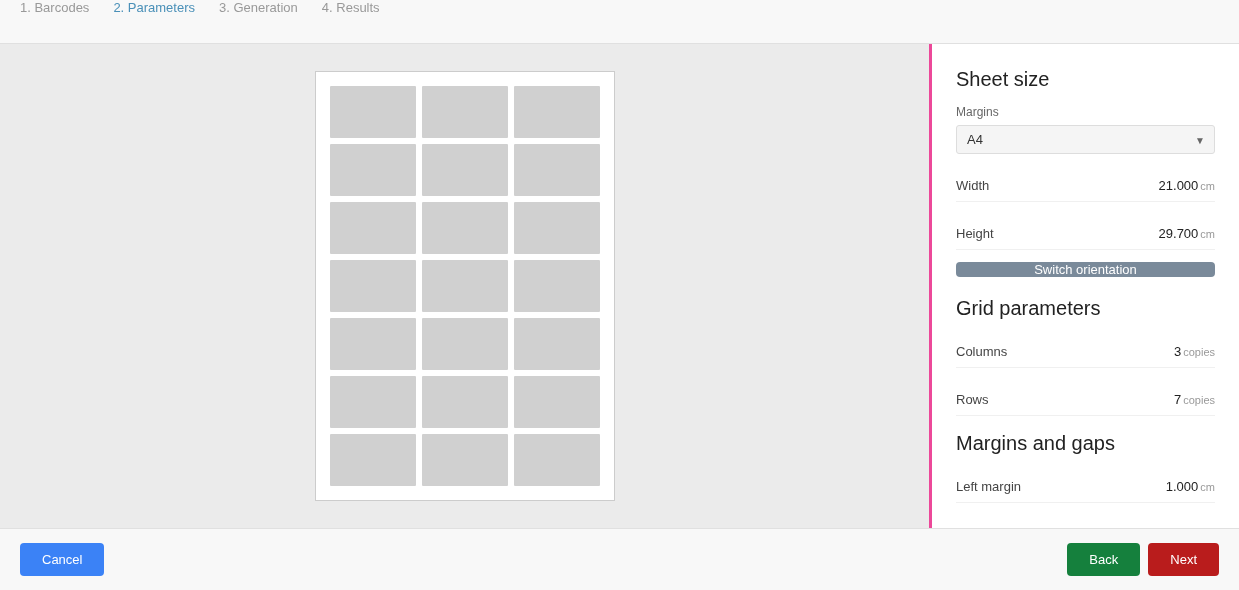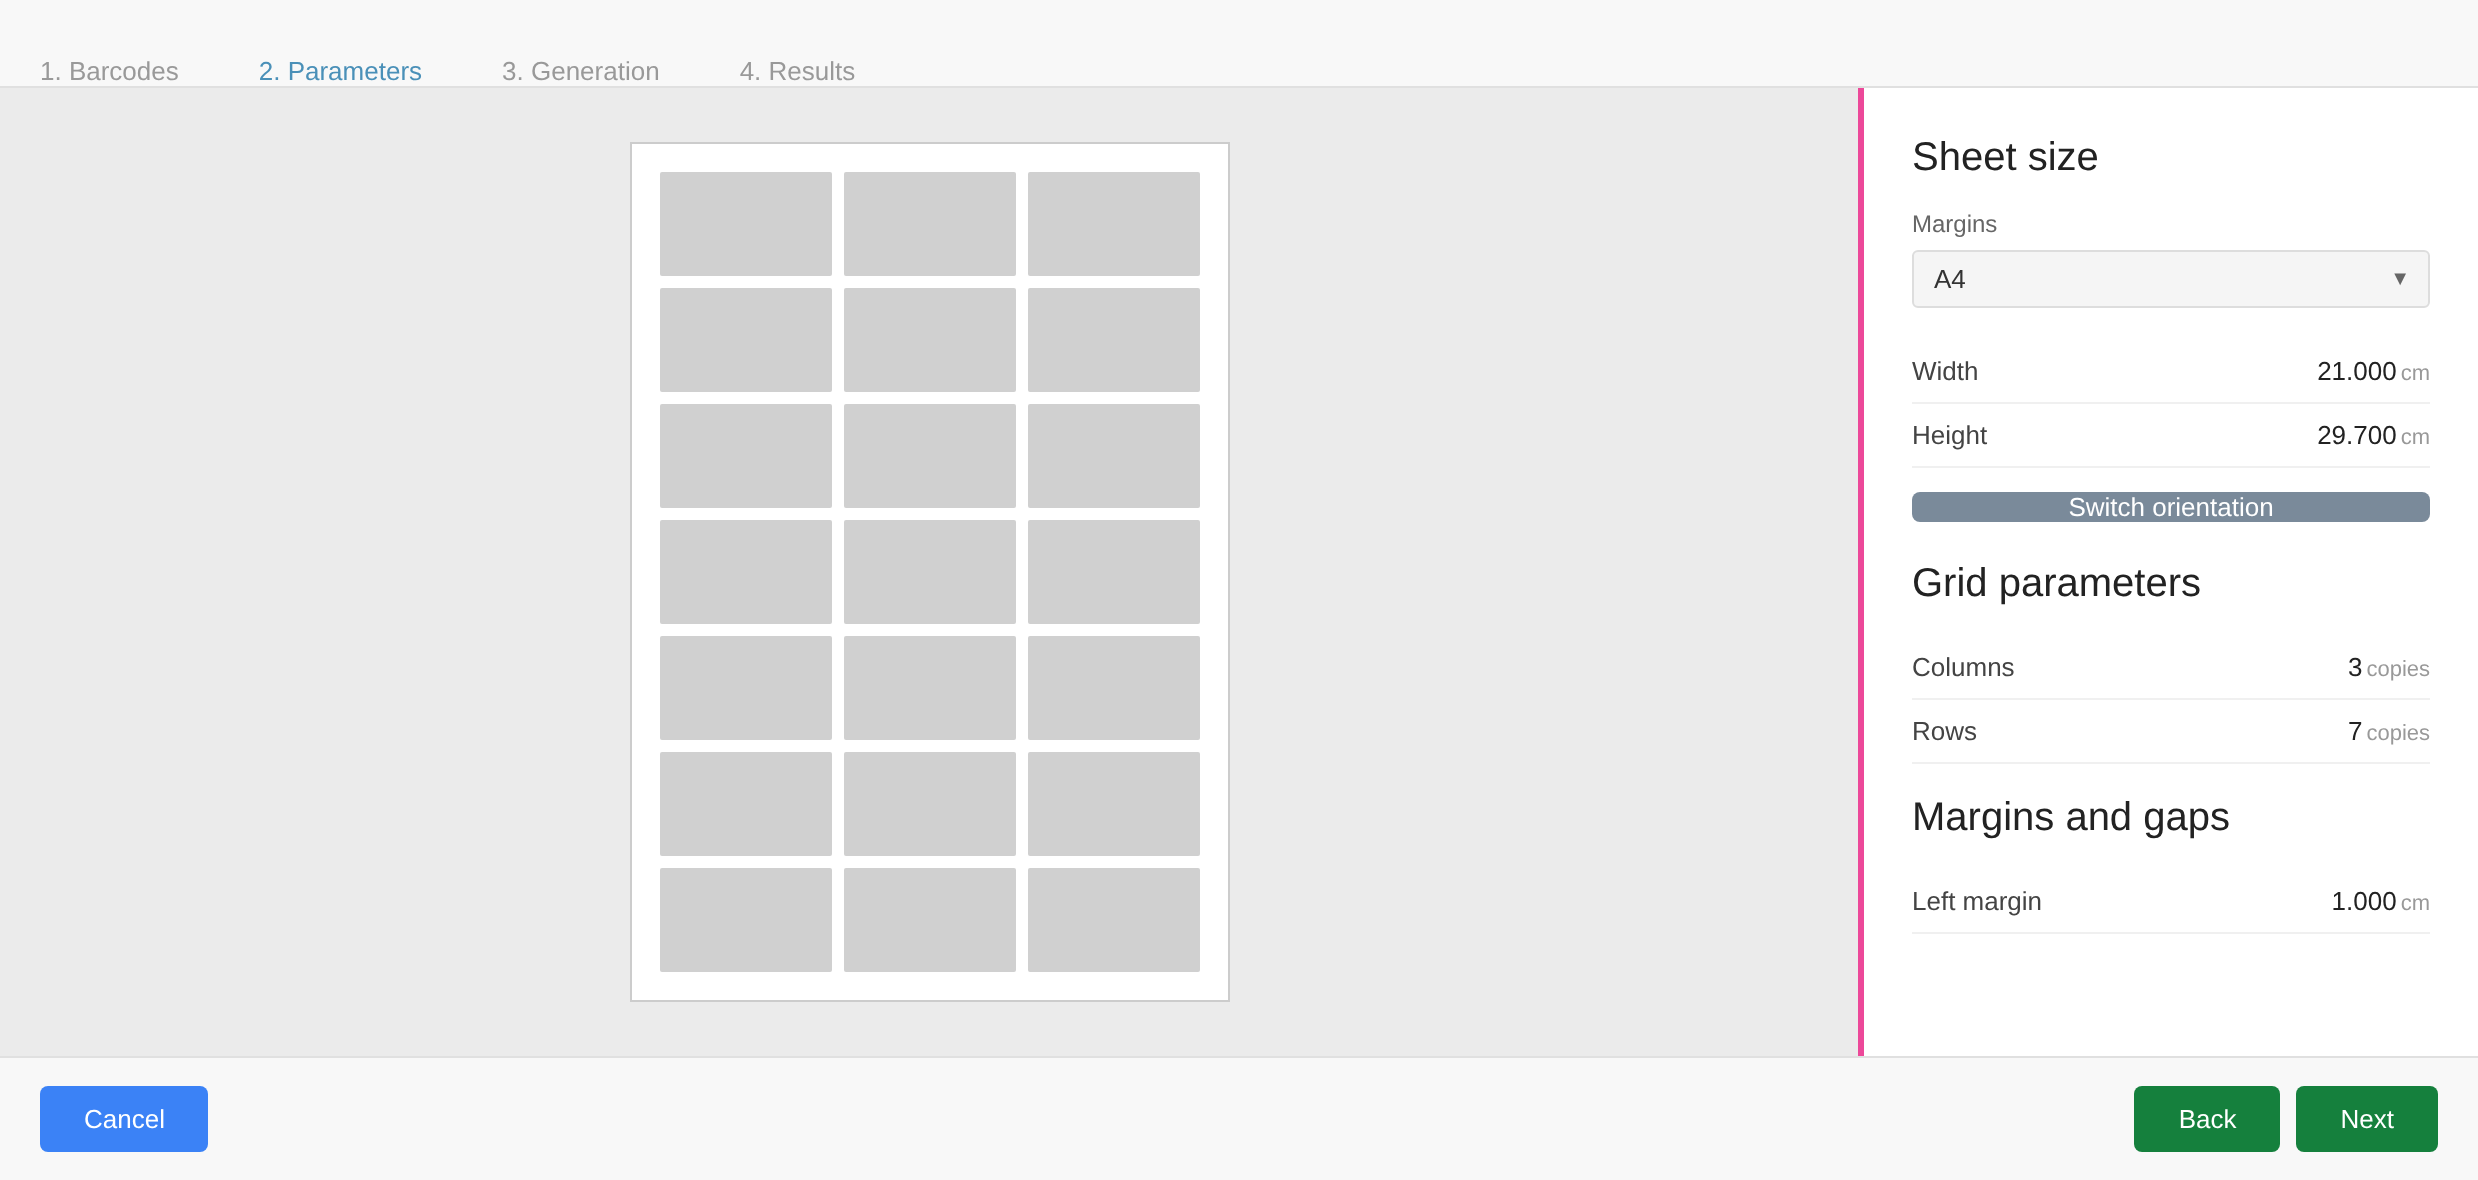--- a/index.html
+++ b/index.html
@@ -13,22 +13,22 @@
       flex-direction: column;
     }
 
     
     .top-nav {
       background: #f8f8f8;
       border-bottom: 1px solid #e0e0e0;
       padding: 0 20px;
       height: 44px;
       display: flex;
-      align-items: flex-end;
-      gap: 40px;
+      align-items: flex-start;
+      gap: 24px;
       flex-shrink: 0;
     }
     .nav-step {
       font-size: 13px;
       color: #999;
       cursor: default;
     }
     .nav-step.active {
       color: #4a90b8;
     }
@@ -121,20 +121,21 @@
       color: #666;
       font-size: 10px;
     }
 
     .param-row {
       display: flex;
       justify-content: space-between;
       align-items: center;
       padding: 8px 0;
       border-bottom: 1px solid #f0f0f0;
+      margin-top: 16px;
     }
 
     .param-name {
       font-size: 13px;
       color: #444;
     }
 
     .param-value {
       font-size: 13px;
       color: #222;
@@ -204,21 +205,21 @@
       background: #15803d;
       color: white;
       border: none;
       border-radius: 4px;
       font-size: 13px;
       cursor: pointer;
     }
 
     .btn-next {
       padding: 9px 22px;
-      background: #15803d;
+      background: #b91c1c;
       color: white;
       border: none;
       border-radius: 4px;
       font-size: 13px;
       cursor: pointer;
     }
   </style>
 </head>
 <body>
 

